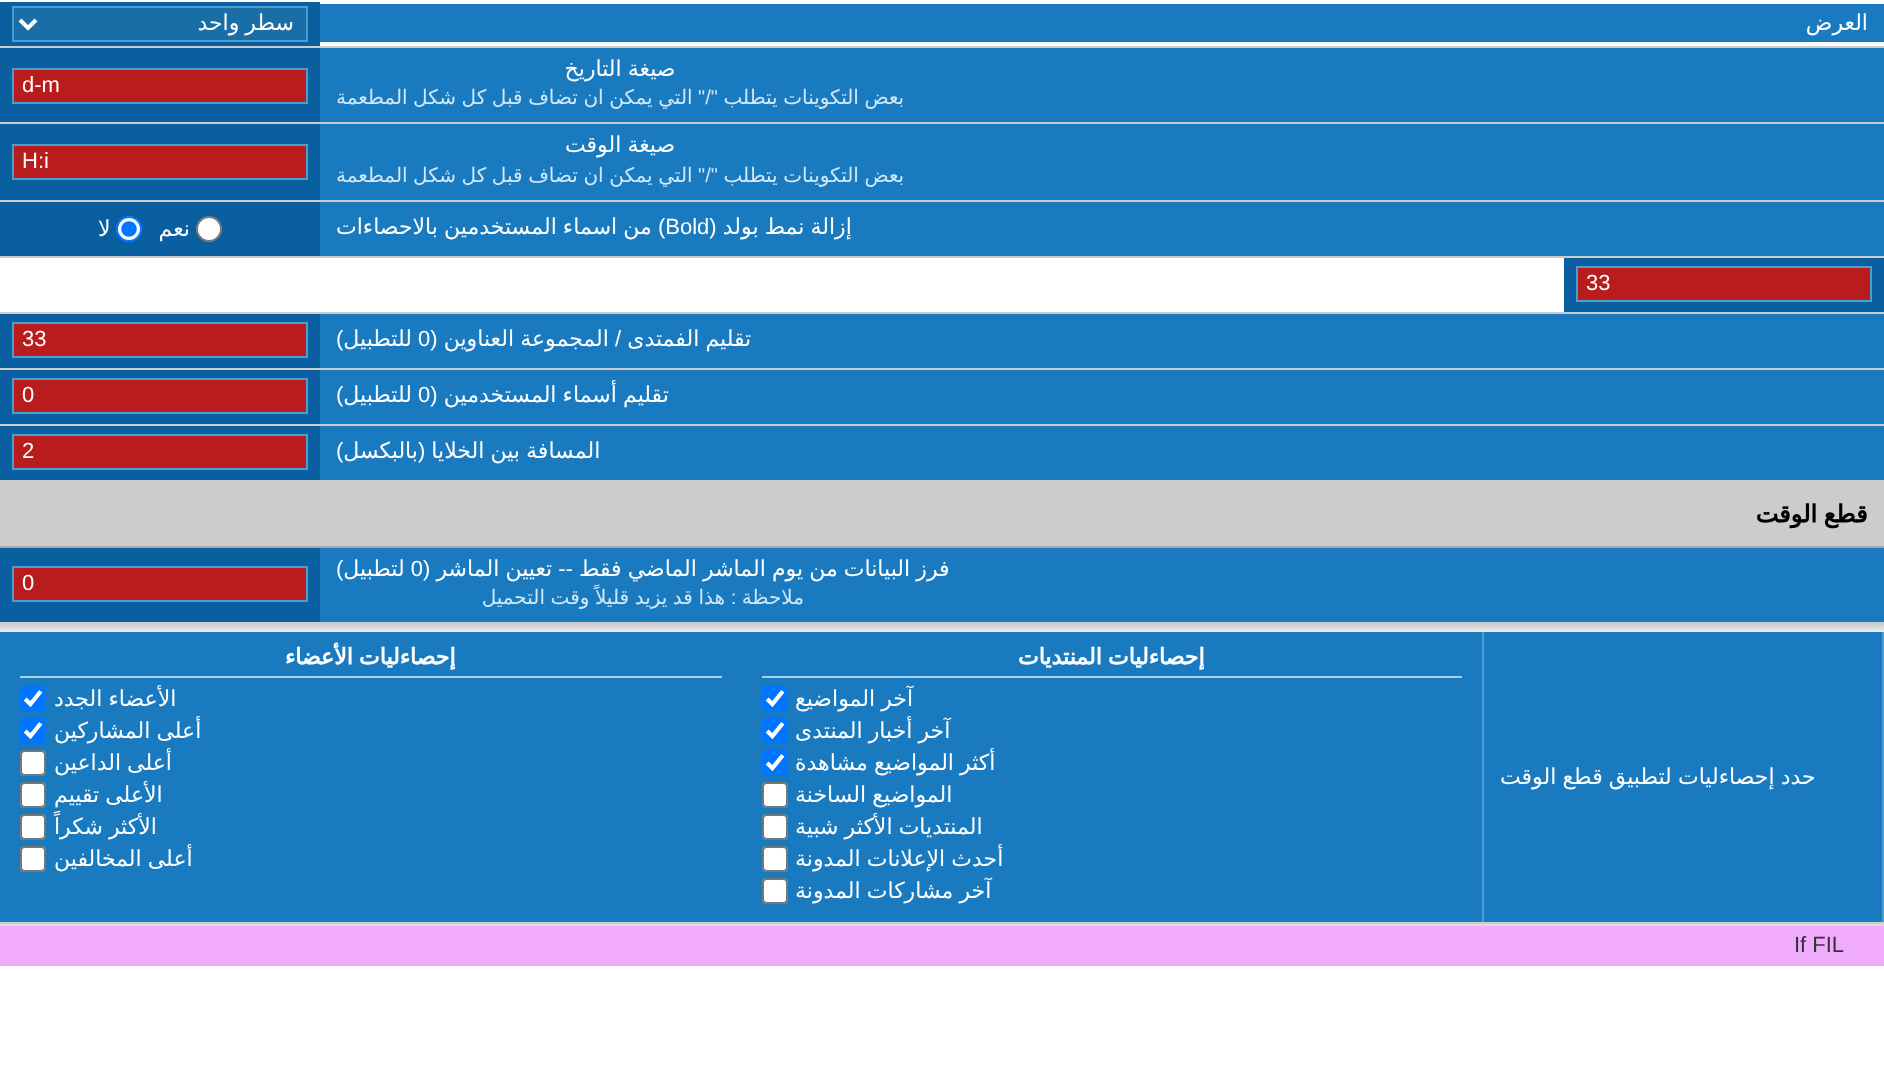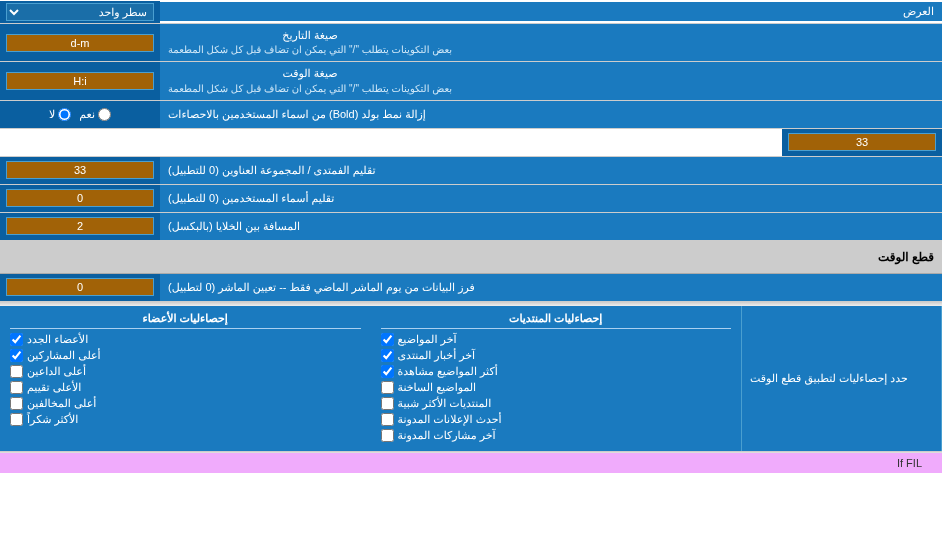--- a/index.html
+++ b/index.html
@@ -35,25 +35,25 @@
     .input-cell {
       background: #0a5fa0;
       width: 160px;
       min-width: 160px;
       display: flex;
       align-items: center;
       justify-content: center;
       padding: 3px 6px;
     }
     .input-cell input[type="text"] {
-      background: #a16207;
+      background: #b91c1c;
       border: 1px solid #4a9fd0;
       color: #fff;
       width: 100%;
-      text-align: center;
+      text-align: left;
       padding: 2px 4px;
       font-size: 11px;
       direction: ltr;
     }
     .section-header {
       background: #ccc;
       color: #000;
       font-weight: bold;
       padding: 9px 8px;
       border-bottom: 1px solid #aaa;
@@ -222,20 +222,21 @@
 </div>
 
 <div class="section-header">
   <span>قطع الوقت</span>
 </div>
 
 <div class="row">
   <div class="label-cell">
     <div>
       <div>فرز البيانات من يوم الماشر الماضي فقط -- تعيين الماشر (0 لتطبيل)</div>
+      <small>ملاحظة : هذا قد يزيد قليلاً وقت التحميل</small>
     </div>
   </div>
   <div class="input-cell">
     <input type="text" value="0" style="">
   </div>
 </div>
 
 <div class="divider-row"></div>
 
 <div style="display:flex; border-bottom: 1px solid #ccc;">
@@ -286,25 +287,25 @@
     </div>
     <div class="stats-item">
       <span>أعلى الداعين</span>
       <input type="checkbox" style="">
     </div>
     <div class="stats-item">
       <span>الأعلى تقييم</span>
       <input type="checkbox" style="">
     </div>
     <div class="stats-item">
+      <span>الأكثر شكراً</span>
+      <input type="checkbox" style="">
+    </div>
+    <div class="stats-item">
       <span>أعلى المخالفين</span>
-      <input type="checkbox" style="">
-    </div>
-    <div class="stats-item">
-      <span>الأكثر شكراً</span>
       <input type="checkbox" style="">
     </div>
   </div>
 </div>
 
 <div style="padding:4px 20px; font-size:11px; color:#333; background:#f0abfc; border-top:1px solid #ddd;">
   <span>If FIL</span>
 </div>
 
 </body></html>

